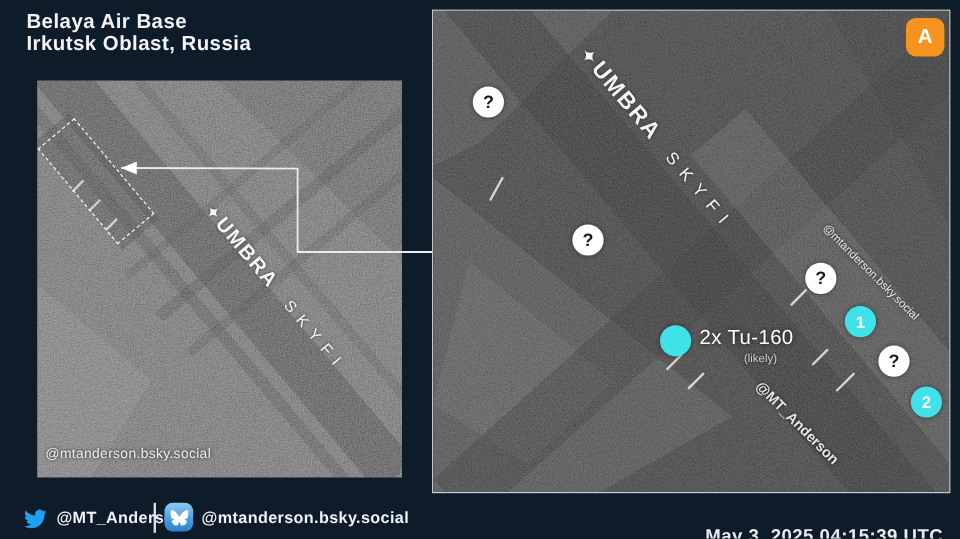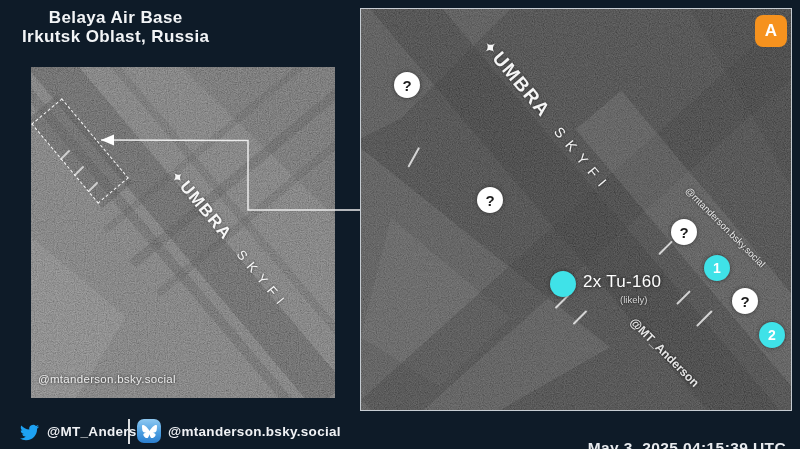--- a/index.html
+++ b/index.html
@@ -3,21 +3,21 @@
 <meta charset="utf-8">
 <style>
   html,body{margin:0;padding:0;background:#0E1B28;}
   .stage{
     position:relative;width:800px;height:449px;overflow:hidden;
     background:#0E1B28;
     font-family:"Liberation Sans", sans-serif;
     -webkit-font-smoothing:antialiased;
   }
   
-  .hdr{position:absolute;left:22px;top:8px;color:#F2F4F6;text-align:center;}
+  .hdr{position:absolute;left:22px;top:8px;color:#F2F4F6;}
   .hdr .t1,.hdr .t2{font-size:17px;line-height:19px;letter-spacing:.4px;font-weight:600;}
   .hdr .t3{font-size:11px;margin-top:3px;color:#C9CED6;letter-spacing:.4px;}
   
   .panel{position:absolute;overflow:hidden;}
   .panel svg.sar{position:absolute;left:0;top:0;width:100%;height:100%;display:block;}
   .panel-left{left:31px;top:67px;width:304px;height:331px;background:#565656;}
   .panel-right{left:360px;top:8px;width:432px;height:403px;background:#1E1E1E;
     border:1px solid #C6CCD2;box-sizing:border-box;}
   
   .dash-box{position:absolute;left:-3px;top:64px;width:104px;height:40px;

